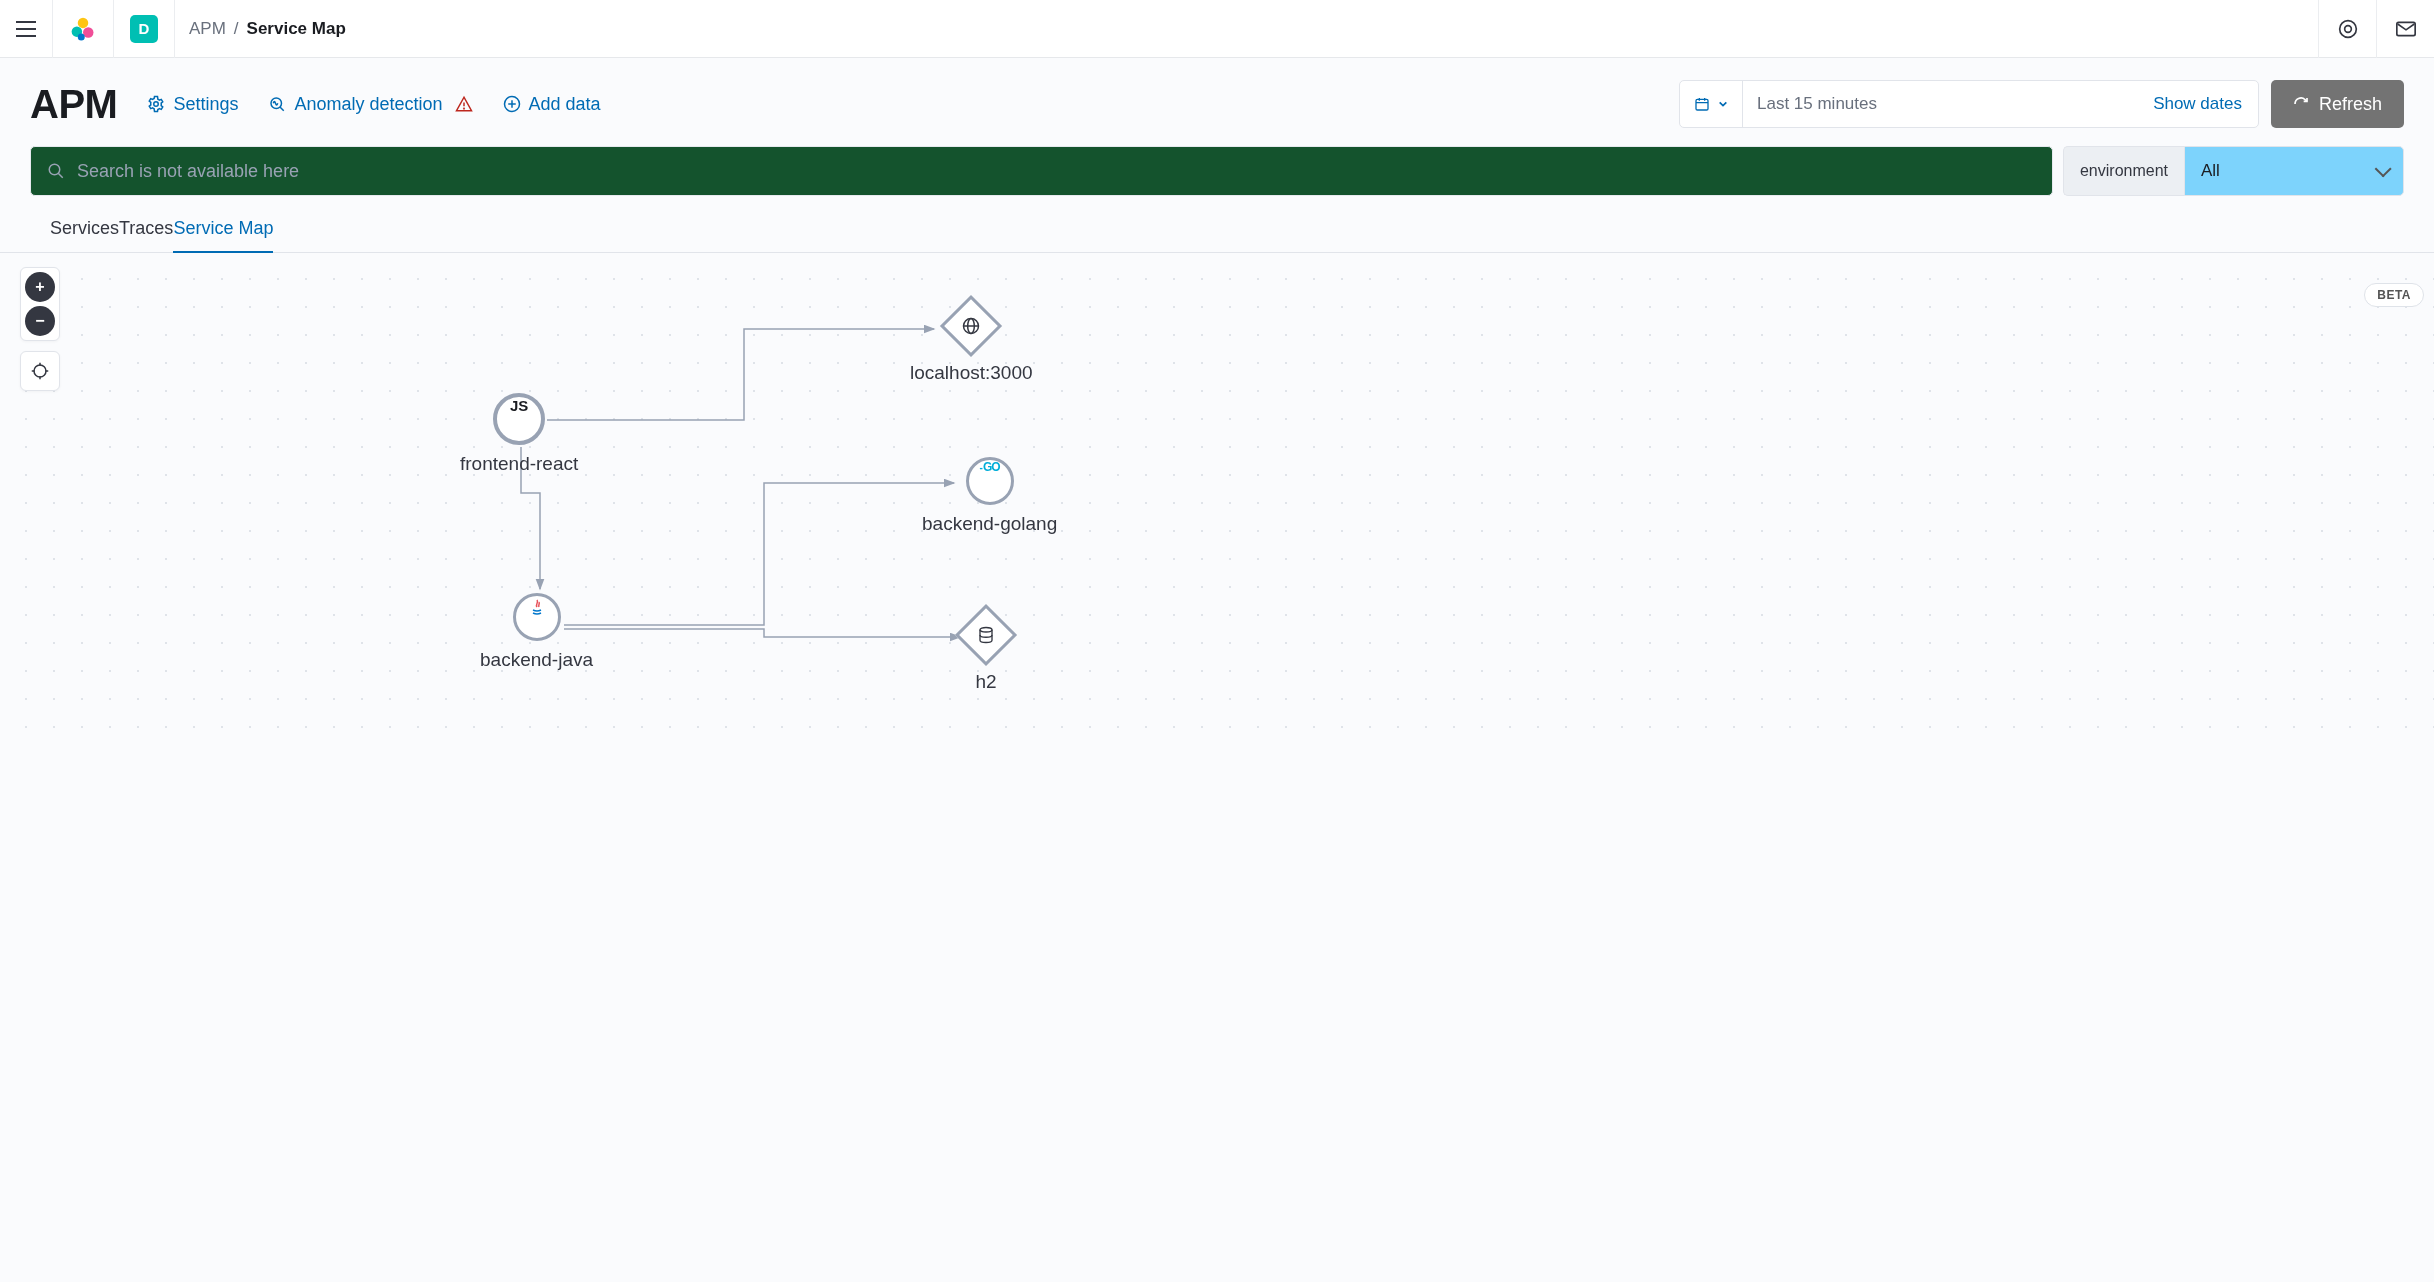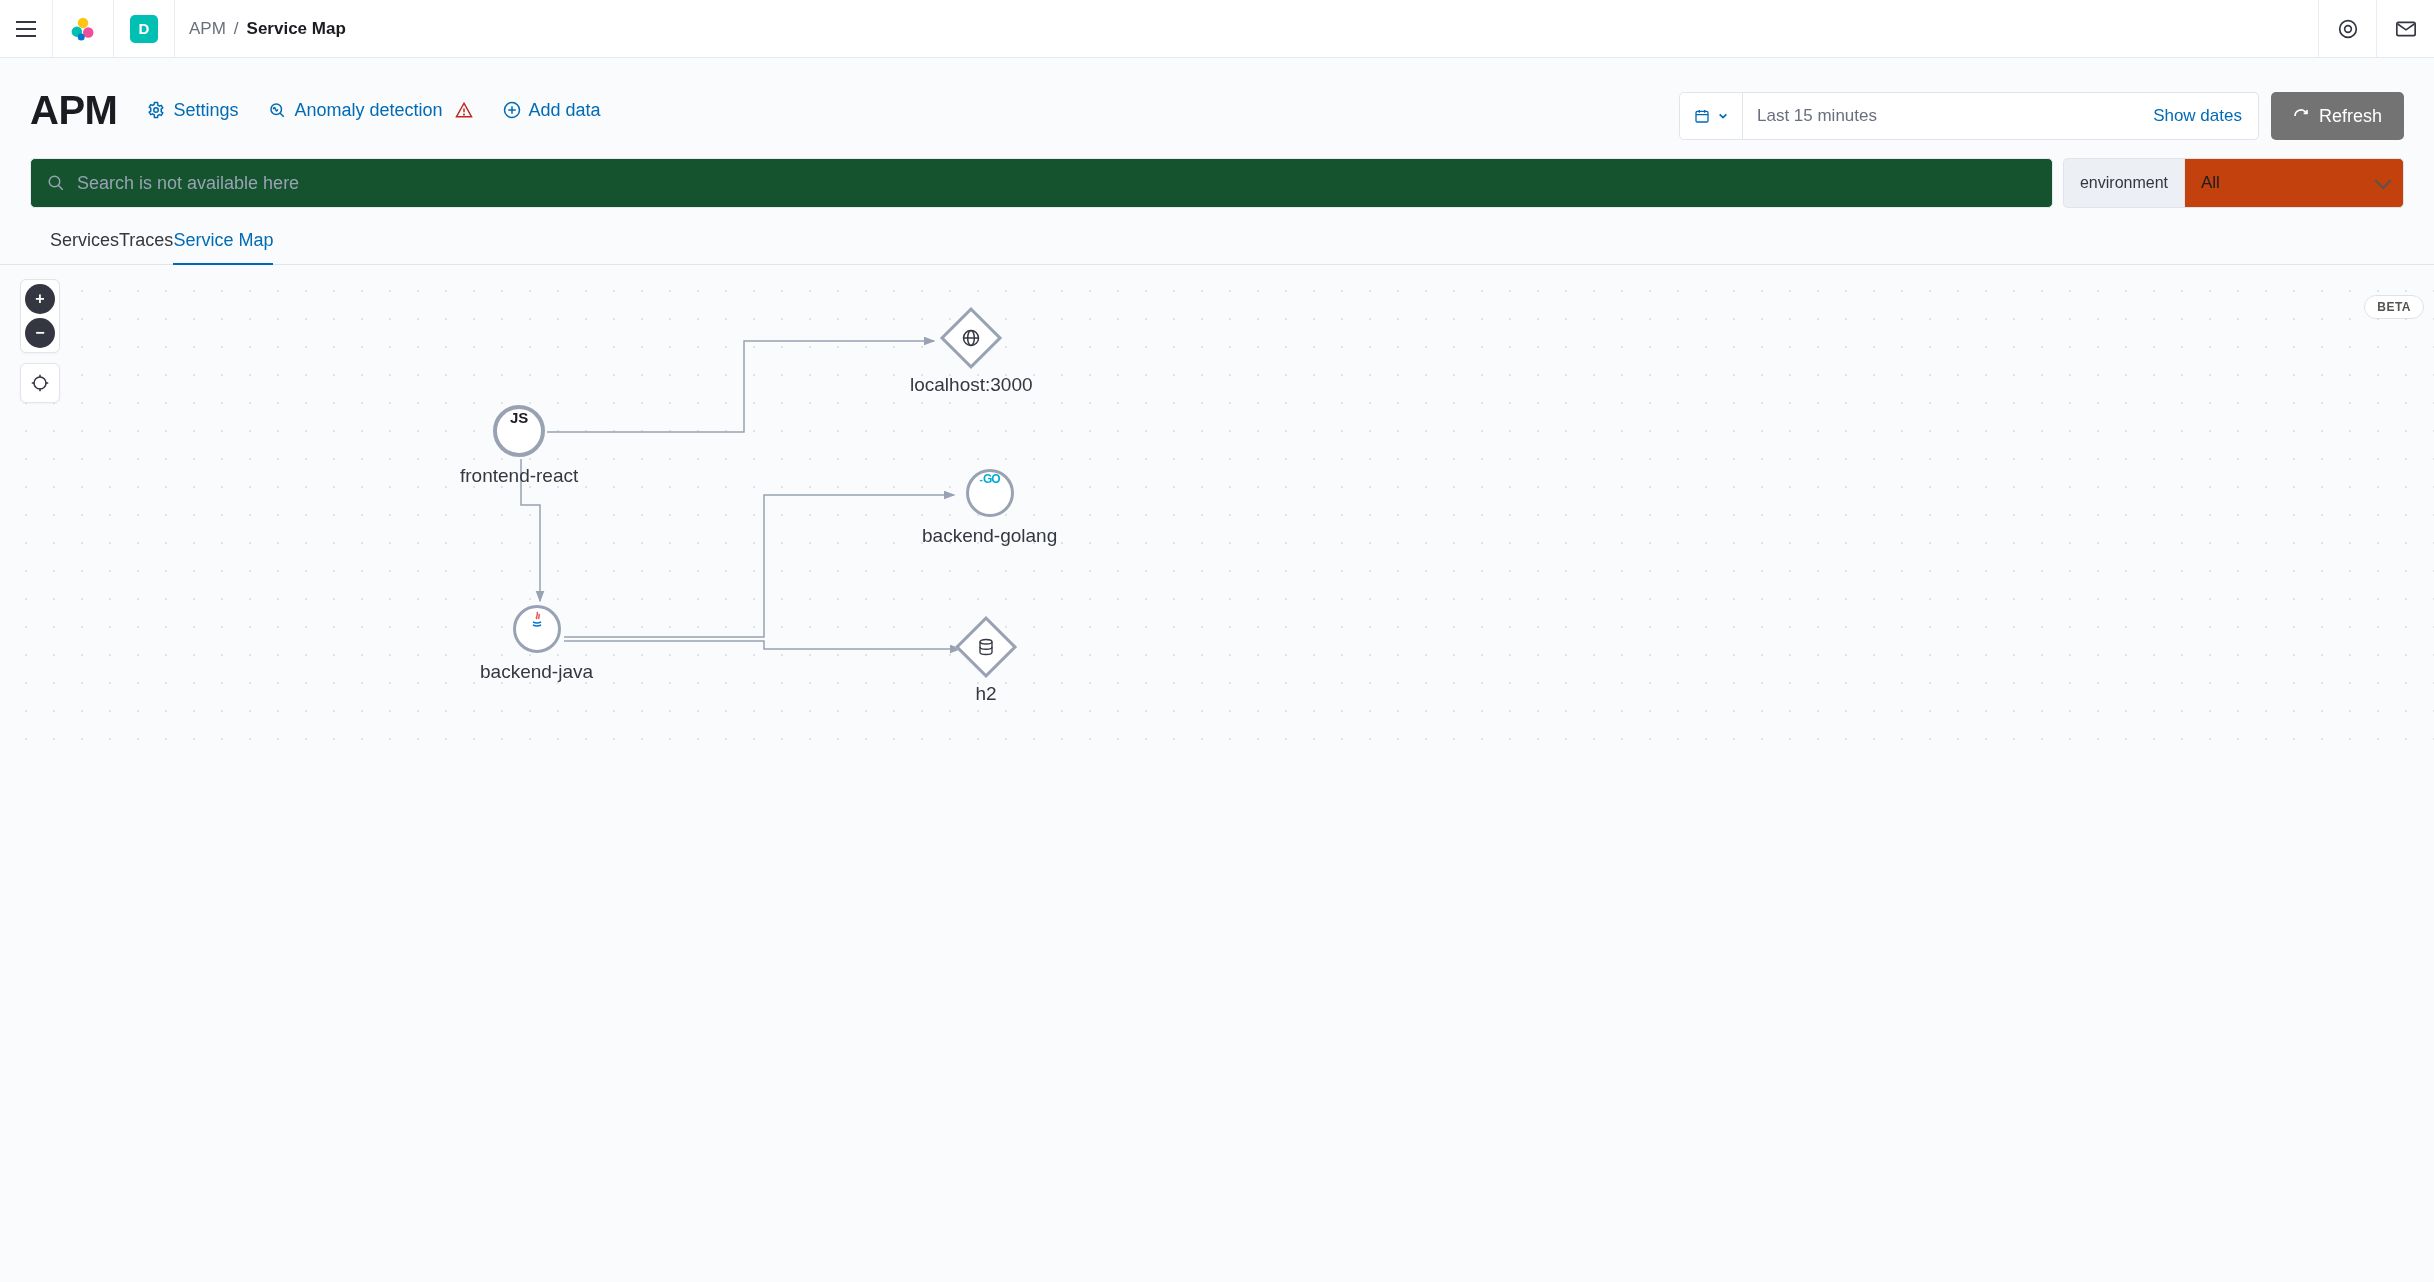--- a/index.html
+++ b/index.html
@@ -14,31 +14,31 @@
   .space-badge { width: 28px; height: 28px; background: #00bfb3; border-radius: 5px; color: #fff; font-weight: 700; font-size: 15px; display: flex; align-items: center; justify-content: center; }
   .breadcrumb { font-size: 17px; color: #69707d; padding-left: 14px; display: flex; align-items: center; gap: 8px; }
   .breadcrumb .current { color: #1a1c21; font-weight: 600; }
   .topbar-right { margin-left: auto; display: flex; }
   .top-icon-cell { height: 58px; width: 58px; display: flex; align-items: center; justify-content: center; border-left: 1px solid #ebedf0; cursor: pointer; }
   .page-header { padding: 22px 30px 0 30px; display: flex; align-items: center; gap: 30px; }
   .page-title { font-size: 40px; font-weight: 700; letter-spacing: -0.5px; }
   .hdr-link { display: flex; align-items: center; gap: 8px; color: #006bb4; font-size: 18px; cursor: pointer; }
   .hdr-link svg { width: 18px; height: 18px; }
   .warn-tri { width: 16px; height: 16px; margin-left: 4px; }
-  .time-group { margin-left: auto; display: flex; align-items: center; gap: 12px; margin-top: 12px; }
+  .time-group { margin-left: auto; display: flex; align-items: center; gap: 12px; }
   .time-picker { display: flex; border: 1px solid #e1e4ea; border-radius: 5px; background: #fff; height: 48px; overflow: hidden; width: 580px; }
   .tp-left { display: flex; align-items: center; gap: 8px; padding: 0 14px; border-right: 1px solid #e1e4ea; color: #006bb4; cursor: pointer; }
   .tp-center { flex: 1; display: flex; align-items: center; padding: 0 14px; color: #69707d; font-size: 17px; }
   .tp-right { display: flex; align-items: center; padding: 0 16px; color: #006bb4; font-size: 17px; cursor: pointer; }
   .refresh-btn { background: #737373; color: #fff; border: none; height: 48px; padding: 0 22px; border-radius: 5px; font-size: 18px; display: flex; align-items: center; gap: 10px; cursor: pointer; }
   .search-row { padding: 18px 30px 0 30px; display: flex; gap: 10px; }
   .search-box { flex: 1; background: #14532d; border: 1px solid #e6e9ee; border-radius: 5px; height: 50px; display: flex; align-items: center; padding: 0 16px; color: #98a2b3; gap: 12px; }
   .env-wrap { display: flex; border-radius: 11px; }
   .env-label { background: #eceff3; border: 1px solid #e1e4ea; border-right: none; border-radius: 5px 0 0 5px; height: 50px; display: flex; align-items: center; padding: 0 16px; font-size: 16px; color: #343741; font-weight: 500;}
-  .env-select { background: #c2410c; border: 1px solid #e1e4ea; border-radius: 0 5px 5px 0; height: 50px; display: flex; align-items: center; padding: 0 64px 0 16px; font-size: 17px; min-width: 220px; position: relative; cursor: pointer; }
+  .env-select { background: #7dd3fc; border: 1px solid #e1e4ea; border-radius: 0 5px 5px 0; height: 50px; display: flex; align-items: center; padding: 0 64px 0 16px; font-size: 17px; min-width: 220px; position: relative; cursor: pointer; }
   .env-select::after { content: ''; position: absolute; right: 16px; width: 10px; height: 10px; border-right: 2px solid #555; border-bottom: 2px solid #555; transform: rotate(45deg) translateY(-3px); }
   .tabs { padding: 14px 30px 0 50px; display: flex; border-bottom: 1px solid #e1e4ea; }
   .tab { padding: 8px 0 12px 0; font-size: 18px; color: #343741; cursor: pointer; }
   .tab.active { color: #006bb4; border-bottom: 2px solid #006bb4; margin-bottom: -1px; }
   .canvas { position: relative; height: 480px; margin: 0; background-image: radial-gradient(#dfe3e9 1px, transparent 1px); background-size: 28px 28px; background-position: 12px 12px; }
   .map-controls { position: absolute; left: 20px; top: 14px; display: flex; flex-direction: column; gap: 10px; }
   .ctrl-box { background: #fff; border: 1px solid #e1e4ea; border-radius: 6px; box-shadow: 0 1px 3px rgba(0,0,0,0.04); padding: 4px; display: flex; flex-direction: column; gap: 4px; }
   .ctrl-btn { width: 30px; height: 30px; background: #343741; border-radius: 50%; color: #fff; display: flex; align-items: center; justify-content: center; font-size: 16px; font-weight: 700; cursor: pointer; }
   .ctrl-center { width: 30px; height: 30px; display:flex; align-items:center; justify-content:center; cursor: pointer; }
   .beta-badge { position: absolute; right: 10px; top: 30px; background: #fff; border: 1px solid #dfe3e9; border-radius: 14px; padding: 4px 12px; font-size: 12px; font-weight: 700; letter-spacing: 0.5px; color: #555; }

